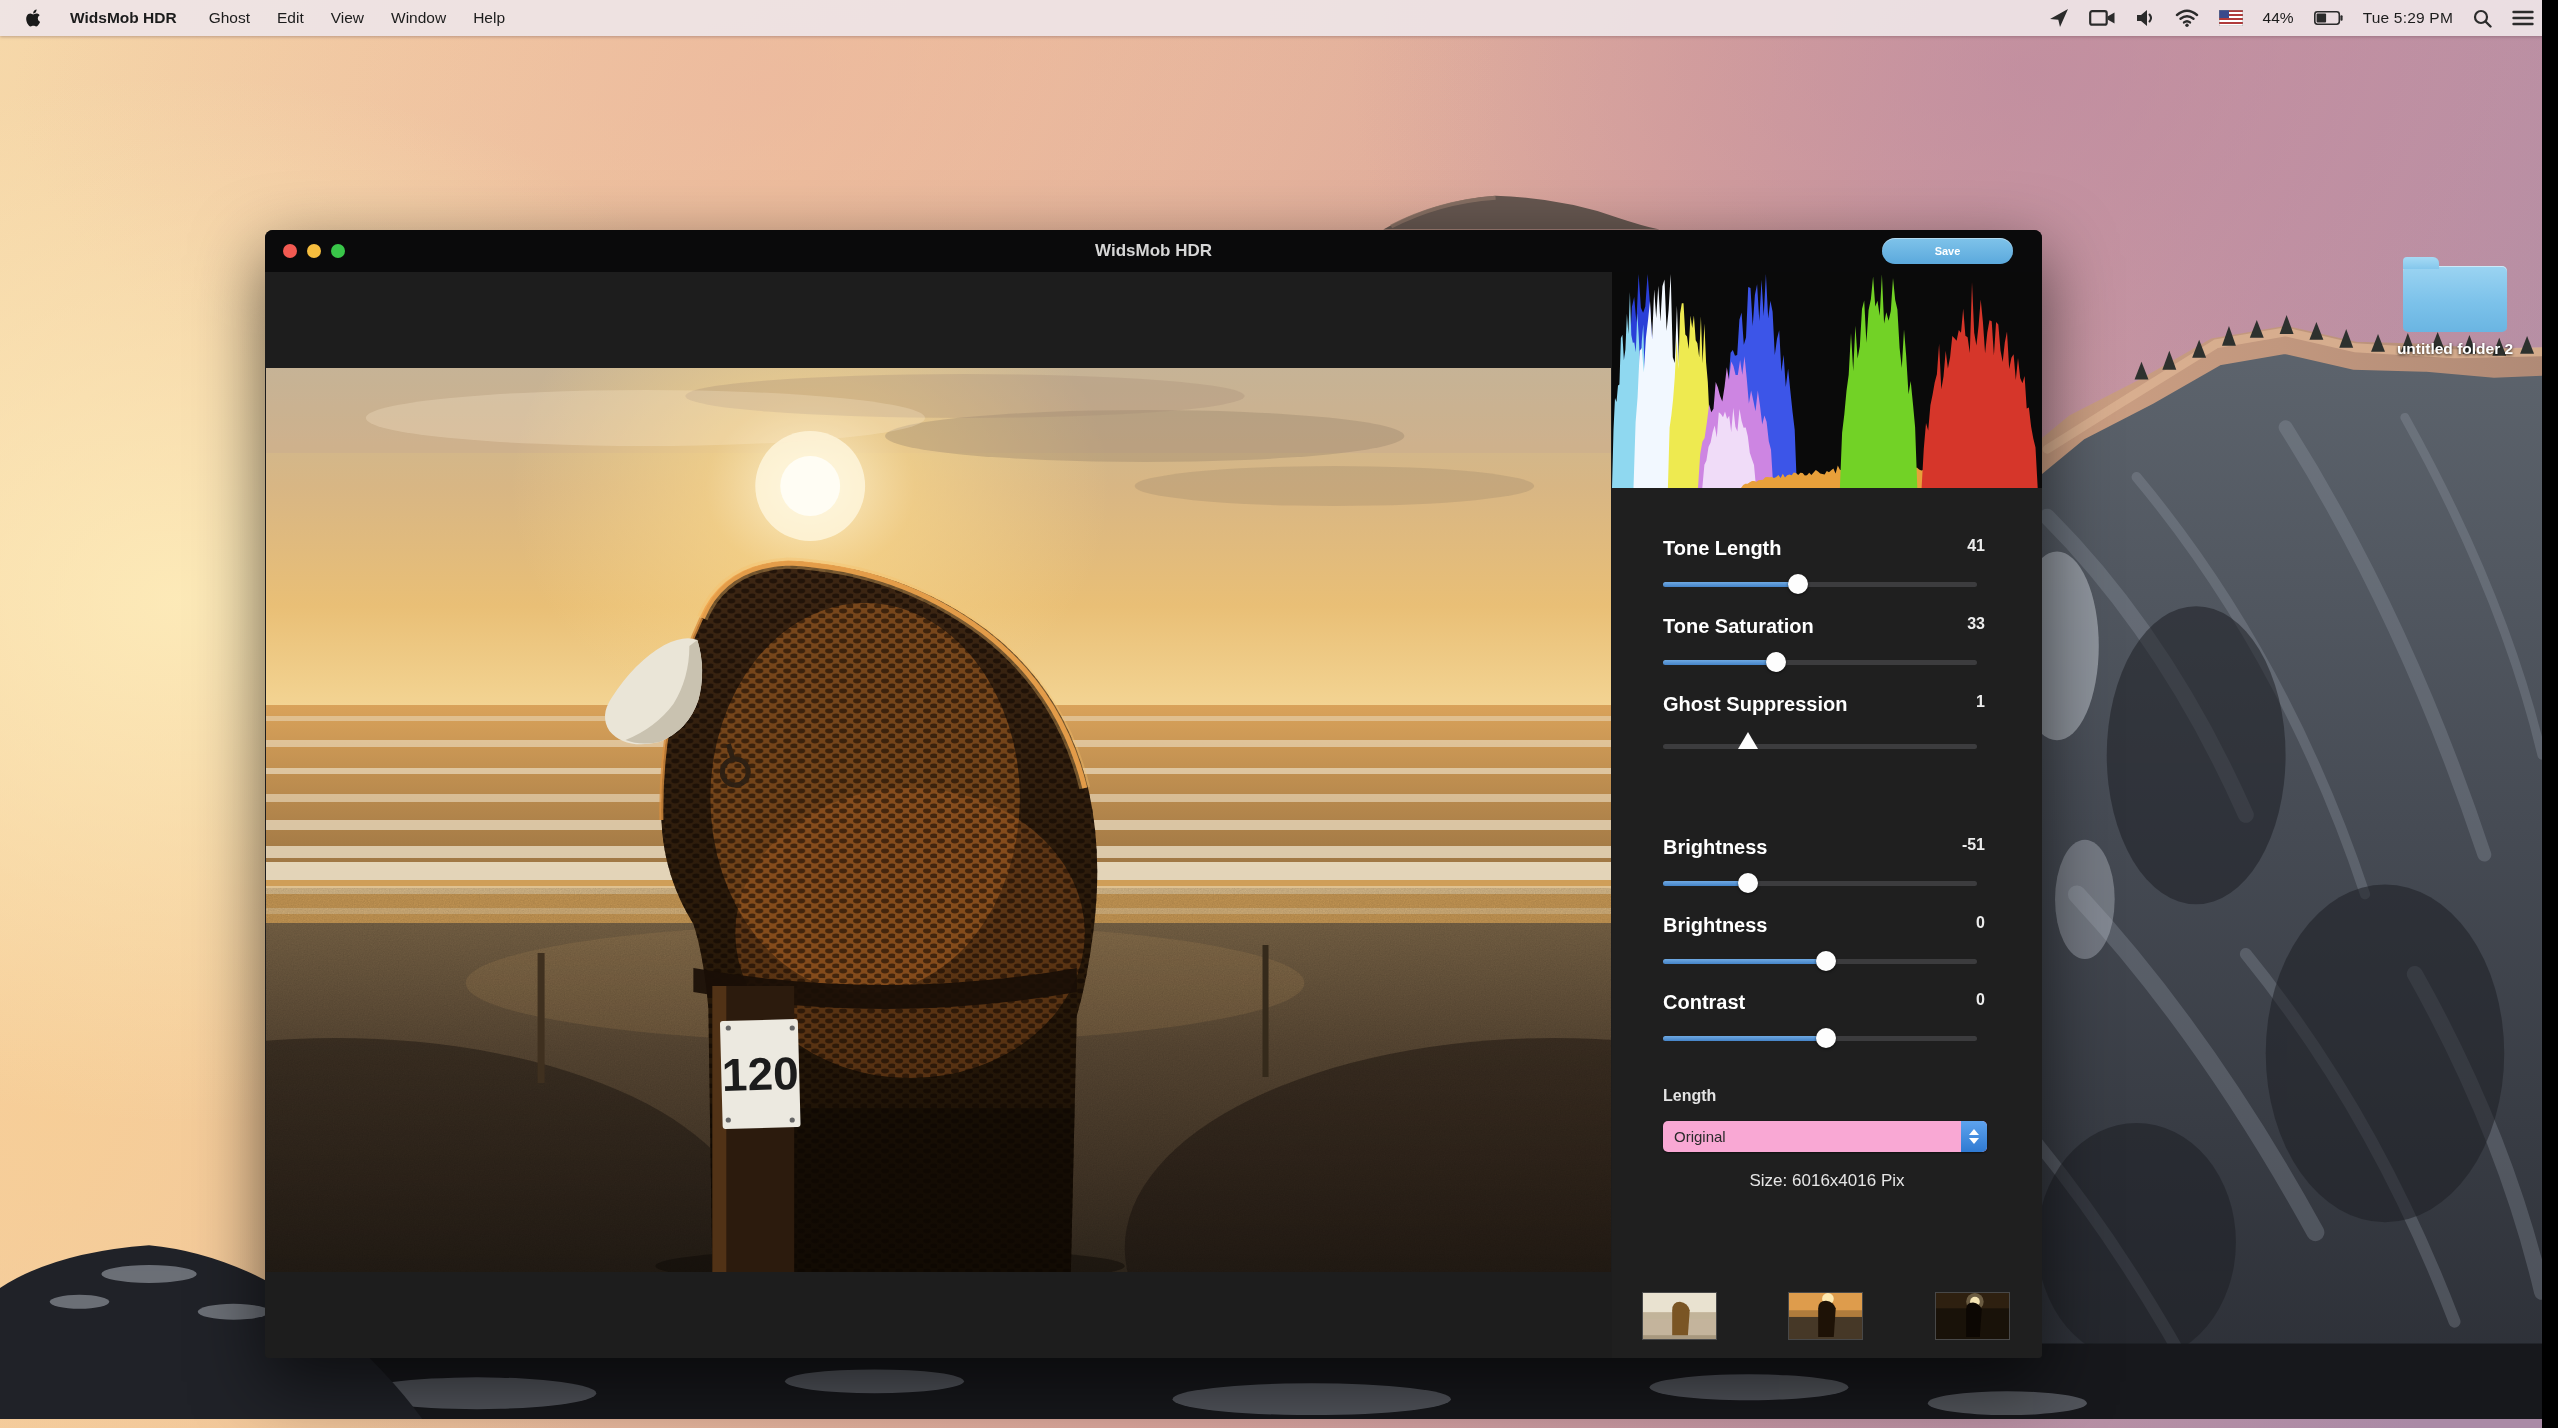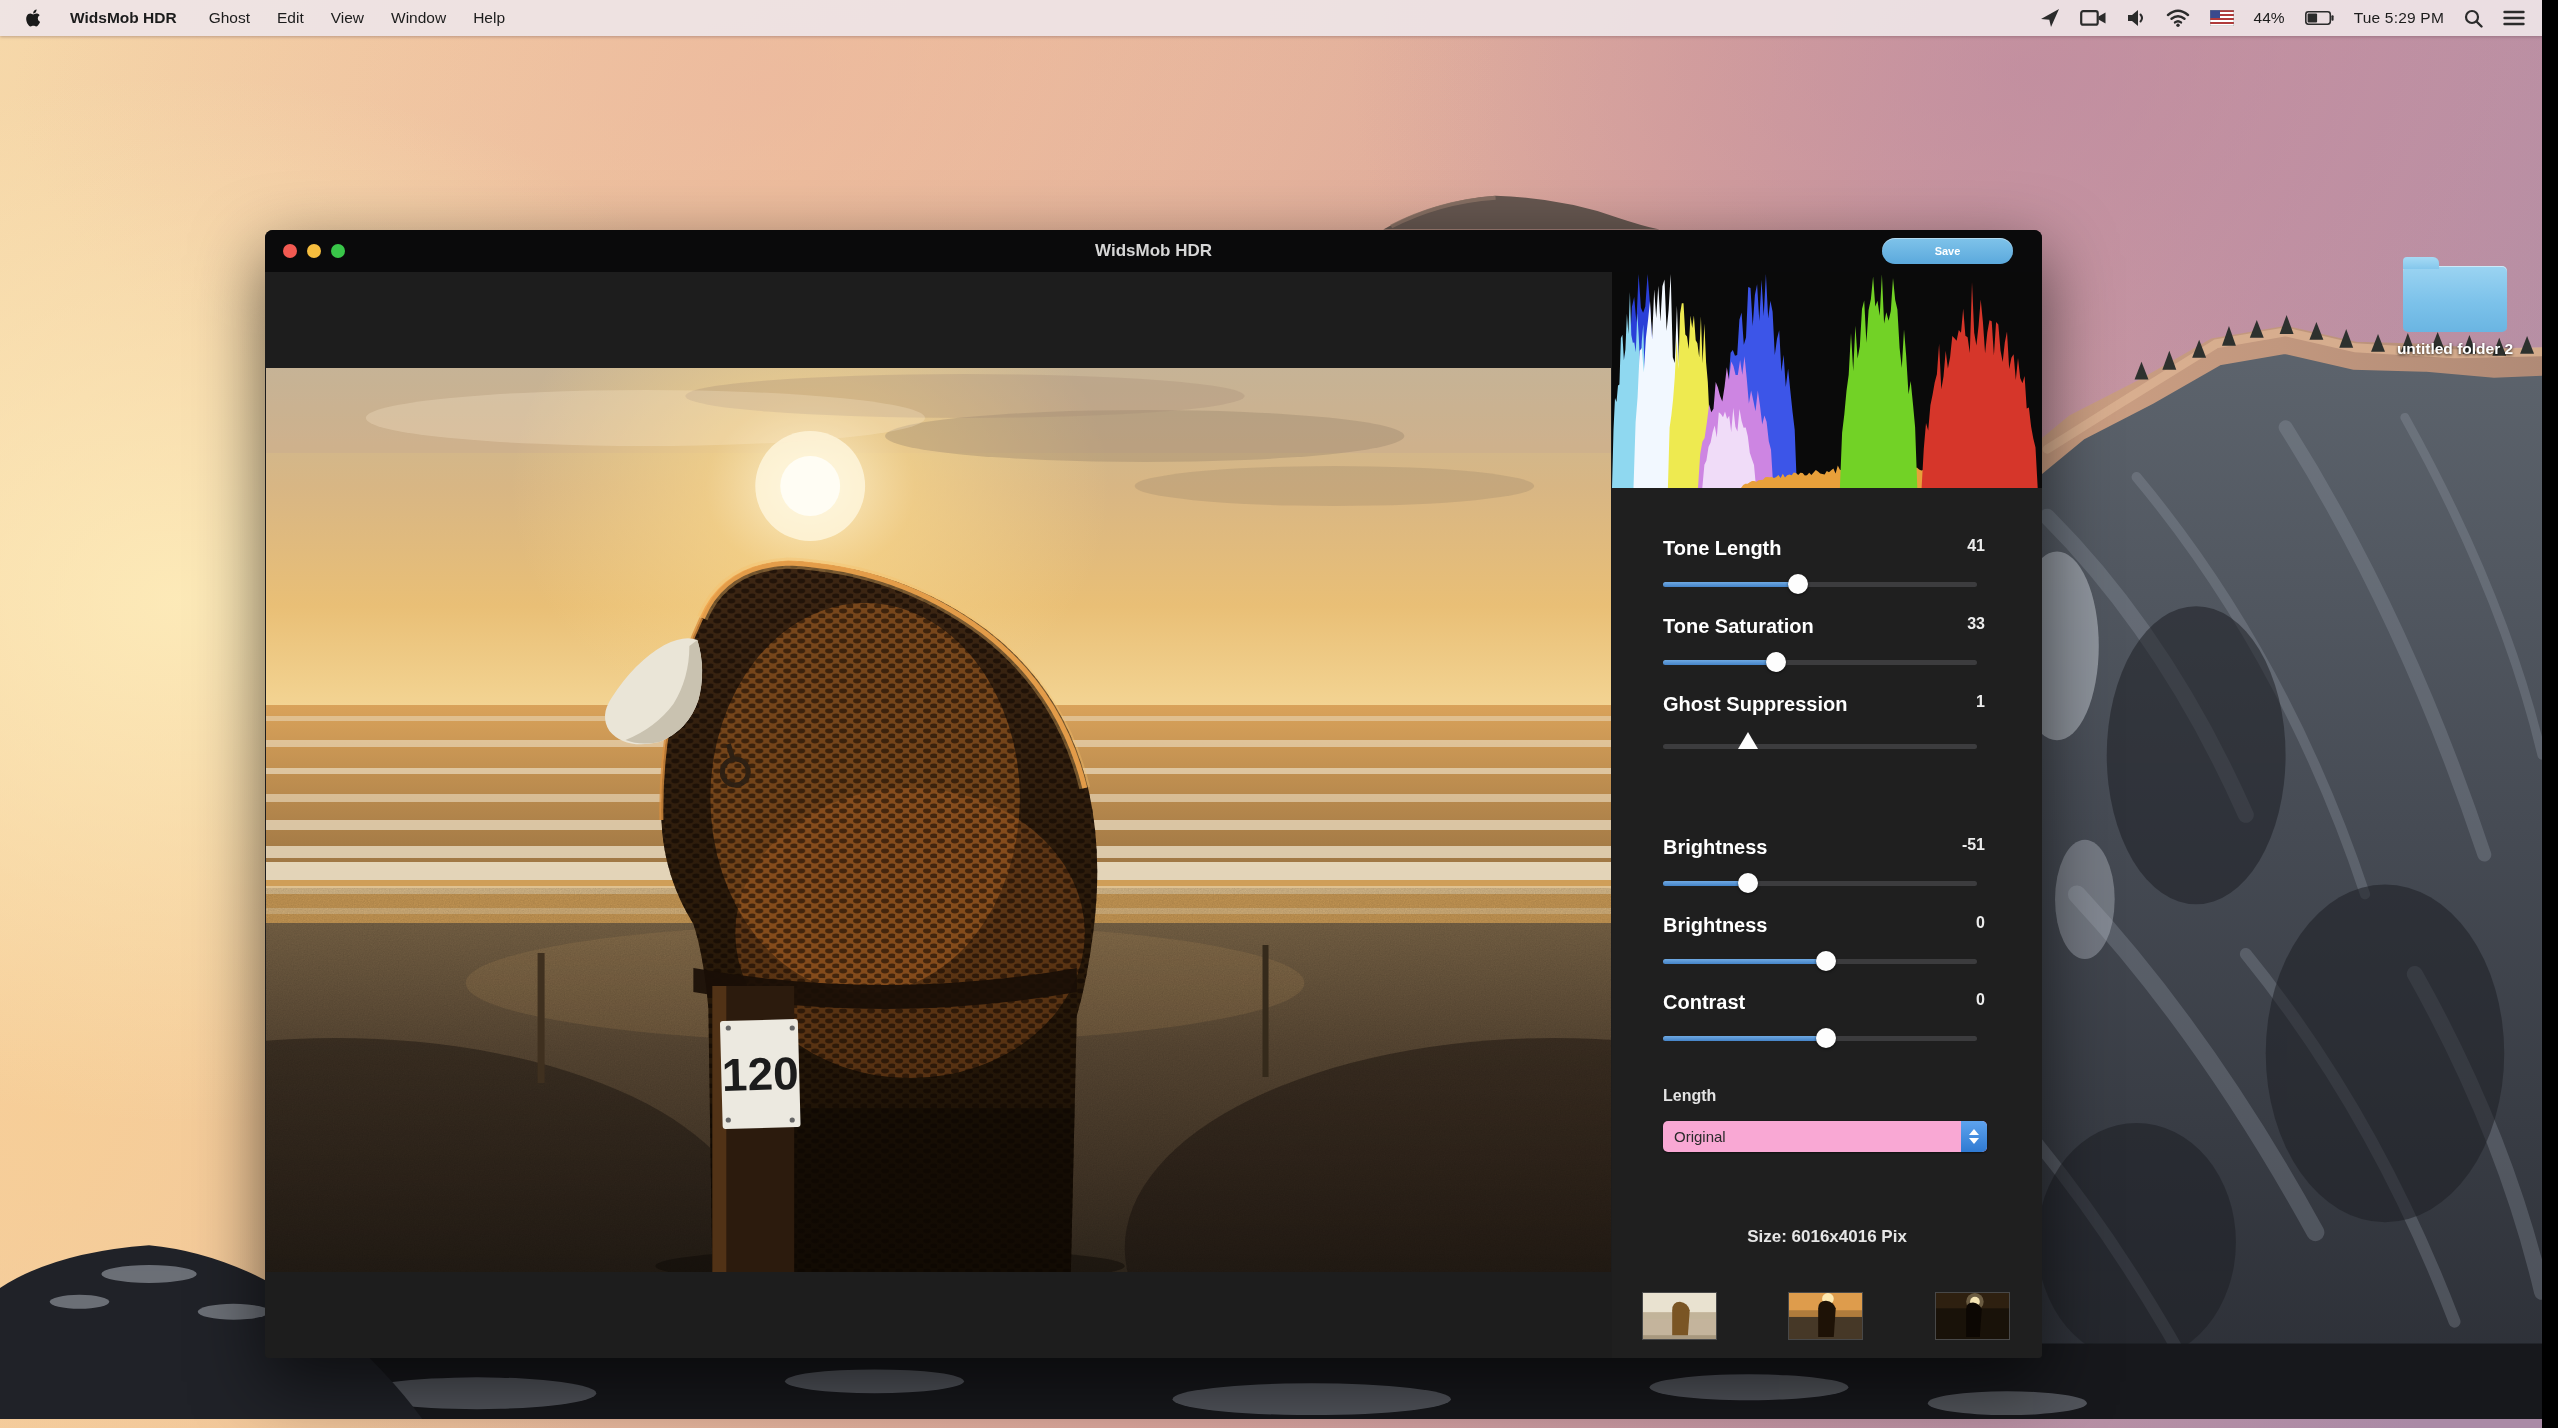--- a/index.html
+++ b/index.html
@@ -17,21 +17,21 @@
   #terrain{position:absolute;inset:0;}
 
   
   #menubar{position:absolute;left:0;top:0;width:2558px;height:36px;z-index:9;
     background:rgba(238,228,230,.93);box-shadow:0 1px 3px rgba(90,60,70,.35);
     display:flex;align-items:center;font-size:15.5px;color:#1c1c1c;}
   #menubar .left{display:flex;align-items:center;gap:0;padding-left:26px;}
   #menubar .apple{width:18px;height:19px;margin-right:26px;display:flex;align-items:center;}
   #menubar .appname{font-weight:bold;margin-right:32px;}
   #menubar .mitem{margin-right:27px;}
-  #menubar .right{margin-left:auto;display:flex;align-items:center;gap:20px;padding-right:33px;}
+  #menubar .right{margin-left:auto;display:flex;align-items:center;gap:20px;padding-right:24px;}
   #menubar .micon{display:flex;align-items:center;}
   #menubar .clock{letter-spacing:.2px;}
 
   
   .folder{position:absolute;width:200px;text-align:center;z-index:1;}
   .folder .ficon{position:relative;width:104px;height:66px;margin:10px auto 8px auto;border-radius:5px;
     background:linear-gradient(180deg,#9bd4f2 0%,#7cc2ea 55%,#6ab5e2 100%);
     box-shadow:inset 0 1px 0 rgba(255,255,255,.5);}
   .folder .ficon::before{content:"";position:absolute;left:0;top:-9px;width:36px;height:12px;
     border-radius:4px 6px 0 0;background:linear-gradient(180deg,#a6daf5,#84c7ec);}
@@ -75,22 +75,22 @@
     background:#f9a8d4;box-shadow:0 1px 2px rgba(0,0,0,.5);}
   #effectselect .eval{position:absolute;left:11px;top:0;line-height:31px;font-size:15px;color:#2a2a2a;}
   #effectstepper{position:absolute;right:0;top:0;width:26px;height:31px;border-radius:0 5px 5px 0;
     background:linear-gradient(180deg,#5ea3ee,#2f7ad2);display:flex;flex-direction:column;
     align-items:center;justify-content:center;gap:3px;}
   .chev-up{width:0;height:0;border-left:5px solid transparent;border-right:5px solid transparent;
     border-bottom:6px solid #fff;}
   .chev-down{width:0;height:0;border-left:5px solid transparent;border-right:5px solid transparent;
     border-top:6px solid #fff;}
 
-  #sizetext{position:absolute;left:0;top:955px;width:430px;text-align:center;
-    font-size:17px;font-weight:bold;color:#e6e6e6;}
+  #sizetext{position:absolute;left:0;top:899px;width:430px;text-align:center;
+    font-size:17px;font-weight:normal;color:#e6e6e6;}
 
   .thumb{position:absolute;top:1020px;width:75px;height:48px;border:1px solid #484848;
     box-sizing:border-box;overflow:hidden;background:#111;}
   .thumb svg{display:block;width:100%;height:100%;}
 </style>
 </head>
 <body>
 
 <div id="screen">
 

